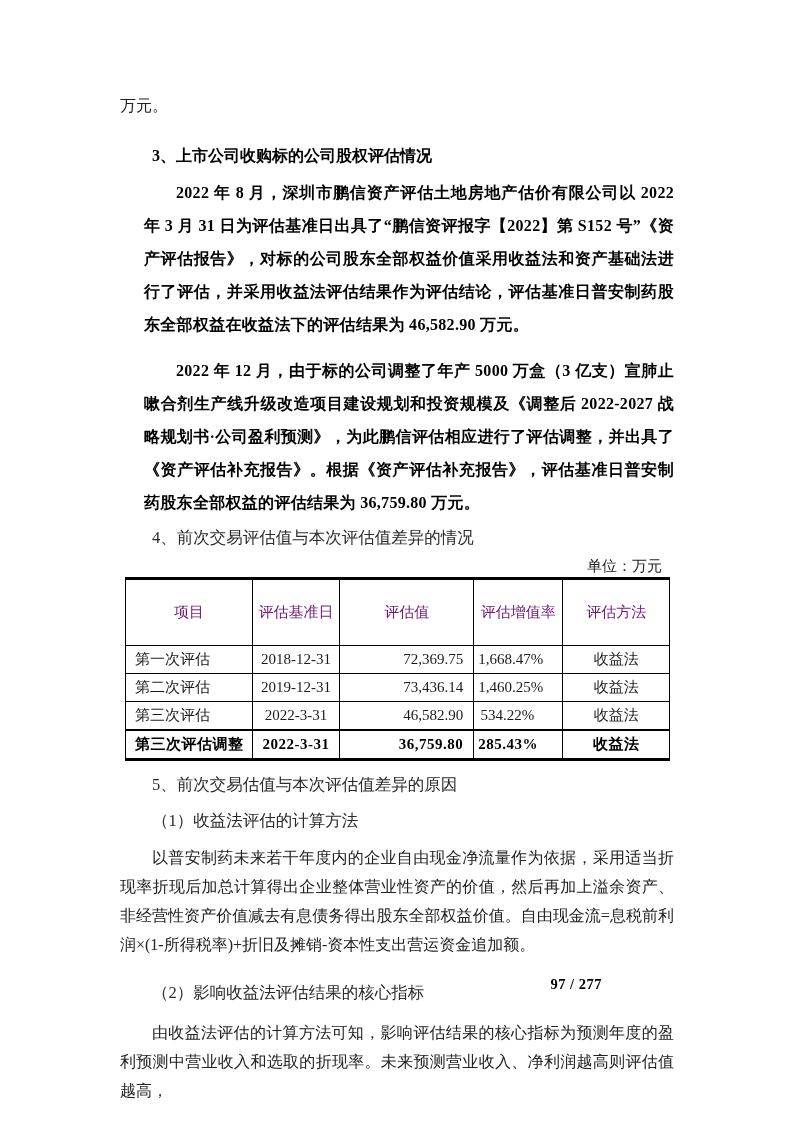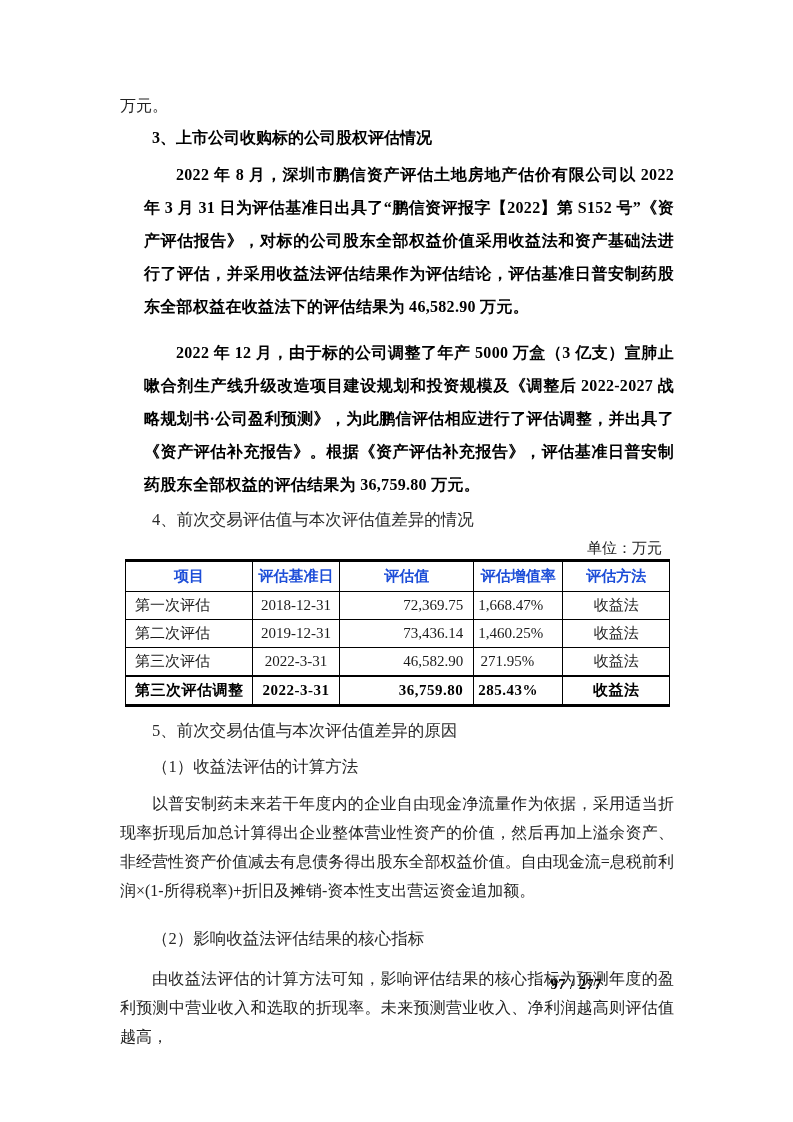--- a/index.html
+++ b/index.html
@@ -43,21 +43,21 @@
     font-weight: 700;
     color: #000000;
   }
   .h-reg {
     font-size: 16.5px;
     line-height: 29px;
     font-weight: 400;
     color: #2a2a2a;
   }
   .m-top-first { margin-top: 91px; }
-  .m-h3   { margin-top: 3px; }
+  .m-h3   { margin-top: 21px; }
   .m-p1   { margin-top: 6px; }
   .m-p2   { margin-top: 13px; }
   .m-h4   { margin-top: 4px; }
   .m-unit { margin-top: 3px; }
   .m-h5   { margin-top: 9px; }
   .m-sub1 { margin-top: 7px; }
   .m-p3   { margin-top: 8px; }
   .m-sub2 { margin-top: 19px; }
   .m-p4   { margin-top: 11px; }
 
@@ -79,24 +79,24 @@
   .val-table th, .val-table td {
     border: 1.5px solid #000;
     font-size: 15px;
     padding: 4px 4px;
     height: 18px;
     color: #1a1a1a;
     overflow: hidden;
     white-space: nowrap;
   }
   .val-table th {
-    font-weight: 700;
+    font-weight: 400;
     text-align: center;
-    color: #1d4ed8;
-    padding: 5px 2px;
+    color: #701a75;
+    padding: 23px 2px;
   }
   .col-item   { width: 23.3%; }
   .col-date   { width: 16.1%; }
   .col-value  { width: 24.6%; }
   .col-rate   { width: 16.4%; }
   .col-method { width: 19.6%; }
   .val-table td.c-item   { text-align: left;  padding-left: 9px; }
   .val-table td.c-date   { text-align: center; }
   .val-table td.c-value  { text-align: right; padding-right: 10px; }
   .val-table td.c-rate   { text-align: right; padding-right: 28px; }
@@ -164,21 +164,21 @@
           <td class="c-item">第二次评估</td>
           <td class="c-date">2019-12-31</td>
           <td class="c-value">73,436.14</td>
           <td class="c-rate">1,460.25%</td>
           <td class="c-method">收益法</td>
         </tr>
         <tr>
           <td class="c-item">第三次评估</td>
           <td class="c-date">2022-3-31</td>
           <td class="c-value">46,582.90</td>
-          <td class="c-rate">271.95%</td>
+          <td class="c-rate">534.22%</td>
           <td class="c-method">收益法</td>
         </tr>
         <tr class="bold-row">
           <td class="c-item">第三次评估调整</td>
           <td class="c-date">2022-3-31</td>
           <td class="c-value">36,759.80</td>
           <td class="c-rate">285.43%</td>
           <td class="c-method">收益法</td>
         </tr>
       </tbody>

